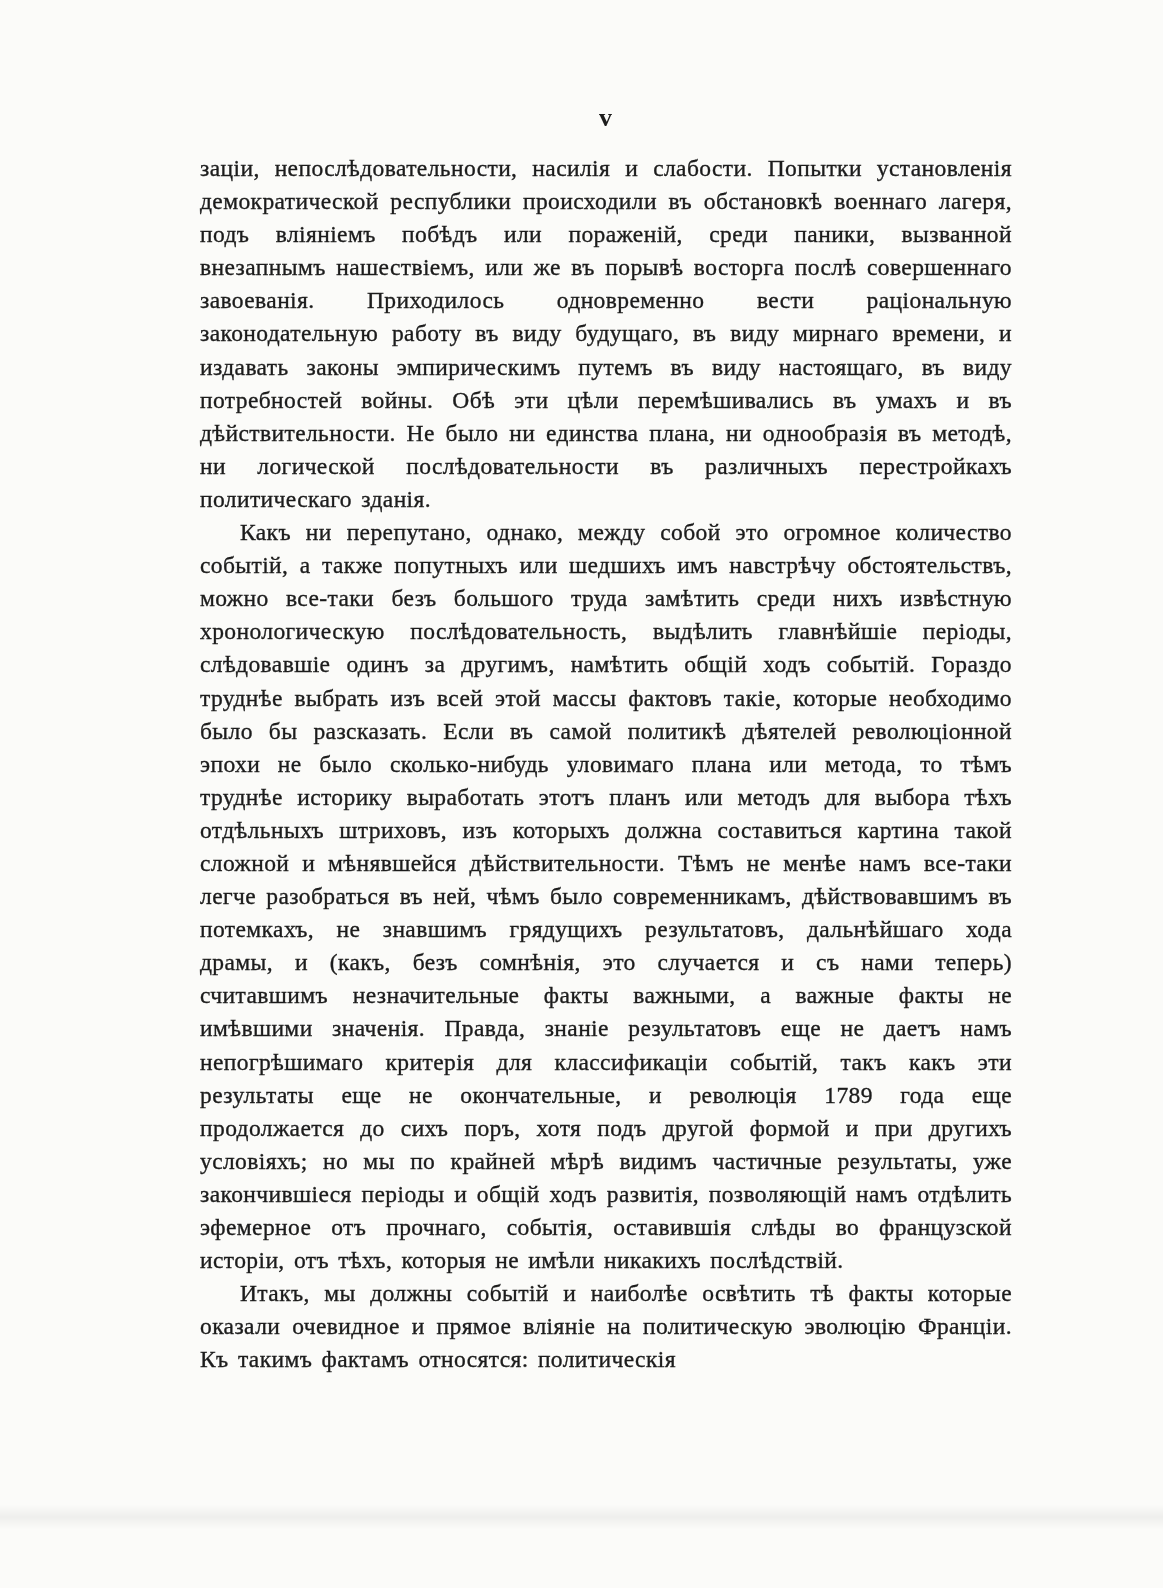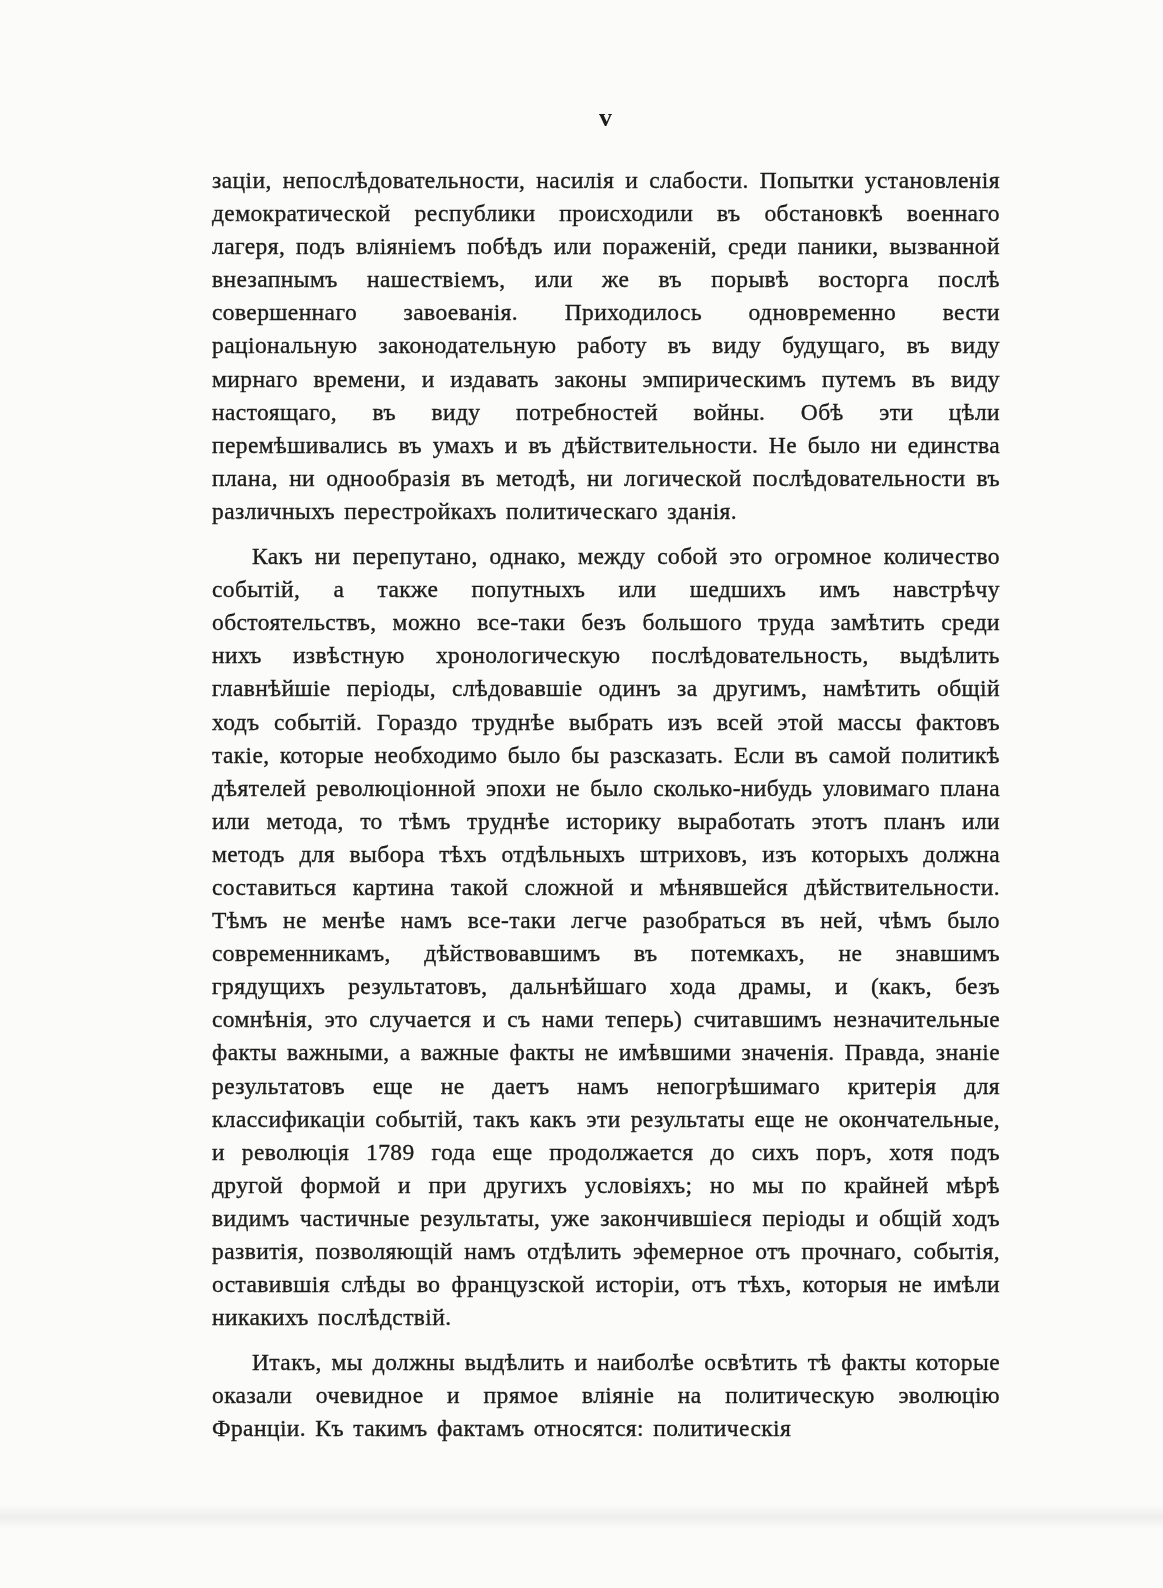--- a/index.html
+++ b/index.html
@@ -27,21 +27,21 @@
     font-weight: bold;
     letter-spacing: 1px;
   }
   .text-block {
     position: absolute;
     top: 152px;
     left: 200px;
     width: 812px;
   }
   .text-block p {
-    margin: 12px;
+    margin: 0;
     font-size: 23.5px;
     line-height: 33.1px;
     text-align: justify;
     letter-spacing: 0.4px;
     word-spacing: 3px;
     -webkit-text-stroke: 0.35px #1c1c1c;
   }
   .text-block p.indented {
     text-indent: 40px;
     font-family: Liberation Serif, serif;
@@ -58,18 +58,18 @@
 </head>
 <body>
 
 <div class="page">
 
   <div class="page-number">v</div>
 
   <div class="text-block">
     <p>заціи, непослѣдовательности, насилія и слабости. Попытки установленія демократической республики происходили въ обстановкѣ военнаго лагеря, подъ вліяніемъ побѣдъ или пораженій, среди паники, вызванной внезапнымъ нашествіемъ, или же въ порывѣ восторга послѣ совершеннаго завоеванія. Приходилось одновременно вести раціональную законодательную работу въ виду будущаго, въ виду мирнаго времени, и издавать законы эмпирическимъ путемъ въ виду настоящаго, въ виду потребностей войны. Обѣ эти цѣли перемѣшивались въ умахъ и въ дѣйствительности. Не было ни единства плана, ни однообразія въ методѣ, ни логической послѣдовательности въ различныхъ перестройкахъ политическаго зданія.</p>
     <p class="indented">Какъ ни перепутано, однако, между собой это огромное количество событій, а также попутныхъ или шедшихъ имъ навстрѣчу обстоятельствъ, можно все-таки безъ большого труда замѣтить среди нихъ извѣстную хронологическую послѣдовательность, выдѣлить главнѣйшіе періоды, слѣдовавшіе одинъ за другимъ, намѣтить общій ходъ событій. Гораздо труднѣе выбрать изъ всей этой массы фактовъ такіе, которые необходимо было бы разсказать. Если въ самой политикѣ дѣятелей революціонной эпохи не было сколько-нибудь уловимаго плана или метода, то тѣмъ труднѣе историку выработать этотъ планъ или методъ для выбора тѣхъ отдѣльныхъ штриховъ, изъ которыхъ должна составиться картина такой сложной и мѣнявшейся дѣйствительности. Тѣмъ не менѣе намъ все-таки легче разобраться въ ней, чѣмъ было современникамъ, дѣйствовавшимъ въ потемкахъ, не знавшимъ грядущихъ результатовъ, дальнѣйшаго хода драмы, и (какъ, безъ сомнѣнія, это случается и съ нами теперь) считавшимъ незначительные факты важными, а важные факты не имѣвшими значенія. Правда, знаніе результатовъ еще не даетъ намъ непогрѣшимаго критерія для классификаціи событій, такъ какъ эти результаты еще не окончательные, и революція 1789 года еще продолжается до сихъ поръ, хотя подъ другой формой и при другихъ условіяхъ; но мы по крайней мѣрѣ видимъ частичные результаты, уже закончившіеся періоды и общій ходъ развитія, позволяющій намъ отдѣлить эфемерное отъ прочнаго, событія, оставившія слѣды во французской исторіи, отъ тѣхъ, которыя не имѣли никакихъ послѣдствій.</p>
-    <p class="indented">Итакъ, мы должны выдѣлить и наиболѣе освѣтить тѣ факты которые оказали очевидное и прямое вліяніе на политическую эволюцію Франціи. Къ такимъ фактамъ относятся: политическія</p>
+    <p class="indented">Итакъ, мы должны событій и наиболѣе освѣтить тѣ факты которые оказали очевидное и прямое вліяніе на политическую эволюцію Франціи. Къ такимъ фактамъ относятся: политическія</p>
   </div>
 
   <div class="scan-shadow-bottom"></div>
 
 </div>
 
 </body></html>

